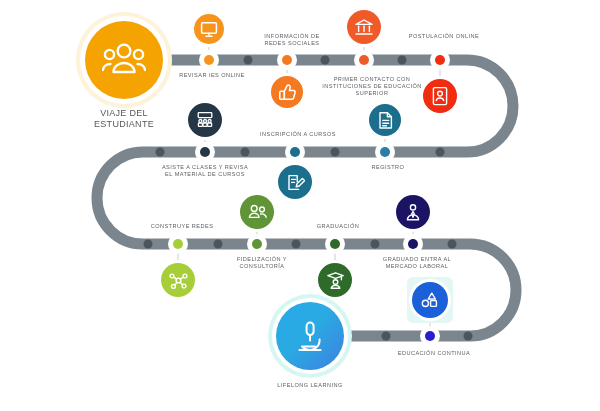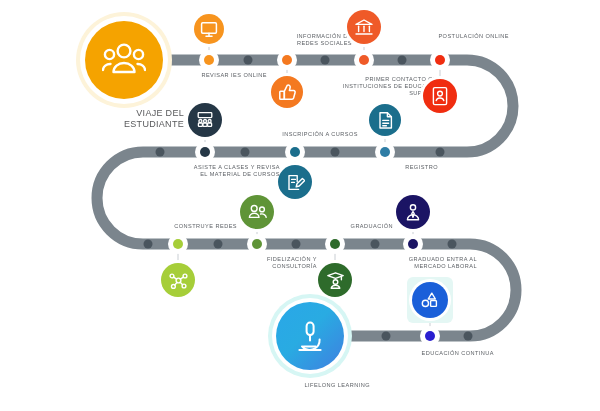--- a/index.html
+++ b/index.html
@@ -18,21 +18,21 @@
   
   .marker{position:absolute;transform:translate(-50%,-50%);width:20px;height:20px;
           border-radius:50%;background:#fff;display:flex;align-items:center;justify-content:center;}
   .marker i{display:block;width:10px;height:10px;border-radius:50%;}
 
   
   .bubble{position:absolute;transform:translate(-50%,-50%);border-radius:50%;
           background:#fff;display:flex;align-items:center;justify-content:center;}
   .bubble .disc{border-radius:50%;display:flex;align-items:center;justify-content:center;}
 
-  .label{position:absolute;transform:translate(-50%,0);text-align:right;
+  .label{position:absolute;transform:translate(-50%,0);text-align:center;
          color:#5d6166;letter-spacing:.45px;line-height:1.22;white-space:pre-line;
          font-size:5.6px;}
   .label.big{font-size:9px;color:#58595b;letter-spacing:.3px;line-height:1.25;}
 
   .hero{position:absolute;transform:translate(-50%,-50%);border-radius:50%;
         background:#fff;display:flex;align-items:center;justify-content:center;}
   .hero .disc{border-radius:50%;display:flex;align-items:center;justify-content:center;}
 
   .glow{position:absolute;transform:translate(-50%,-50%);border-radius:50%;}
 </style>

